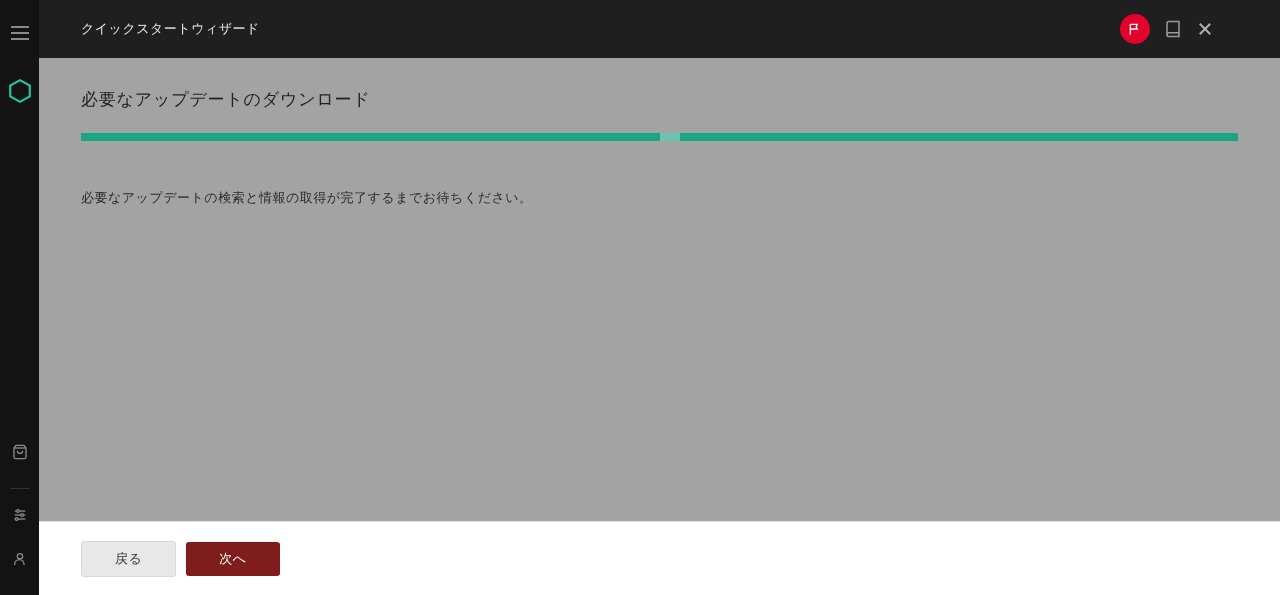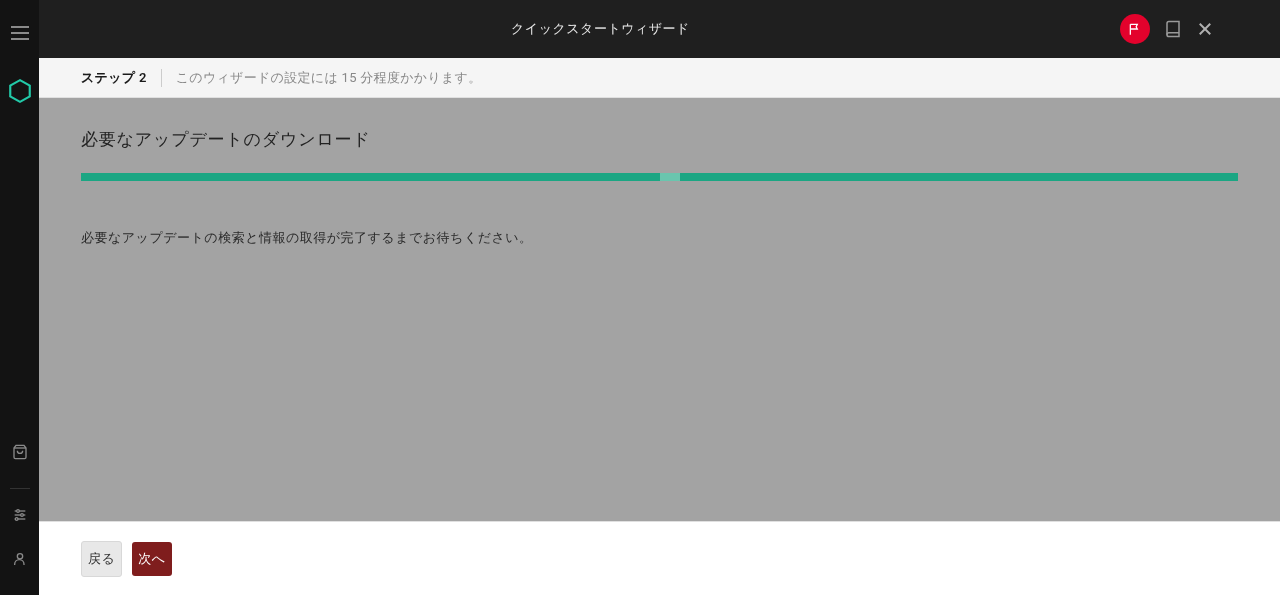--- a/index.html
+++ b/index.html
@@ -70,21 +70,20 @@
       bottom: 0;
       display: flex;
       flex-direction: column;
     }
     .header-bar {
       height: 58px;
       background: #1f1f1f;
       display: flex;
       align-items: center;
       padding: 0 66px 0 42px;
-      text-align: center;
     }
     .header-title {
       color: #e8e8e8;
       font-size: 13px;
       font-weight: 400;
       flex: 1;
       letter-spacing: 0.5px;
     }
     .header-actions {
       display: flex;
@@ -186,21 +185,21 @@
     .footer-bar {
       height: 74px;
       border-top: 1px solid #e0e0e0;
       background: #fff;
       display: flex;
       align-items: center;
       padding: 0 42px;
       gap: 10px;
     }
     .btn {
-      padding: 8px 6px;
+      padding: 8px 33px;
       font-size: 13px;
       border-radius: 3px;
       cursor: pointer;
       border: none;
       font-family: inherit;
       letter-spacing: 0.5px;
     }
     .btn-secondary {
       background: #e8e8e8;
       color: #333;
@@ -271,25 +270,20 @@
       </div>
       <div class="close-button">
         <svg viewBox="0 0 24 24" fill="none" stroke="currentColor" stroke-width="2.5">
           <line x1="5" y1="5" x2="19" y2="19"></line>
           <line x1="19" y1="5" x2="5" y2="19"></line>
         </svg>
       </div>
     </div>
   </div>
 
-  <div class="step-bar">
-    <span class="step-label">ステップ 2</span>
-    <span class="step-divider"></span>
-    <span class="step-note">このウィザードの設定には 15 分程度かかります。</span>
-  </div>
 
   <div class="content-area">
     <h2 class="content-heading">必要なアップデートのダウンロード</h2>
     <div class="progress-bar">
       <div class="progress-indicator"></div>
     </div>
     <p class="content-desc">必要なアップデートの検索と情報の取得が完了するまでお待ちください。</p>
   </div>
 
   <div class="footer-bar">

